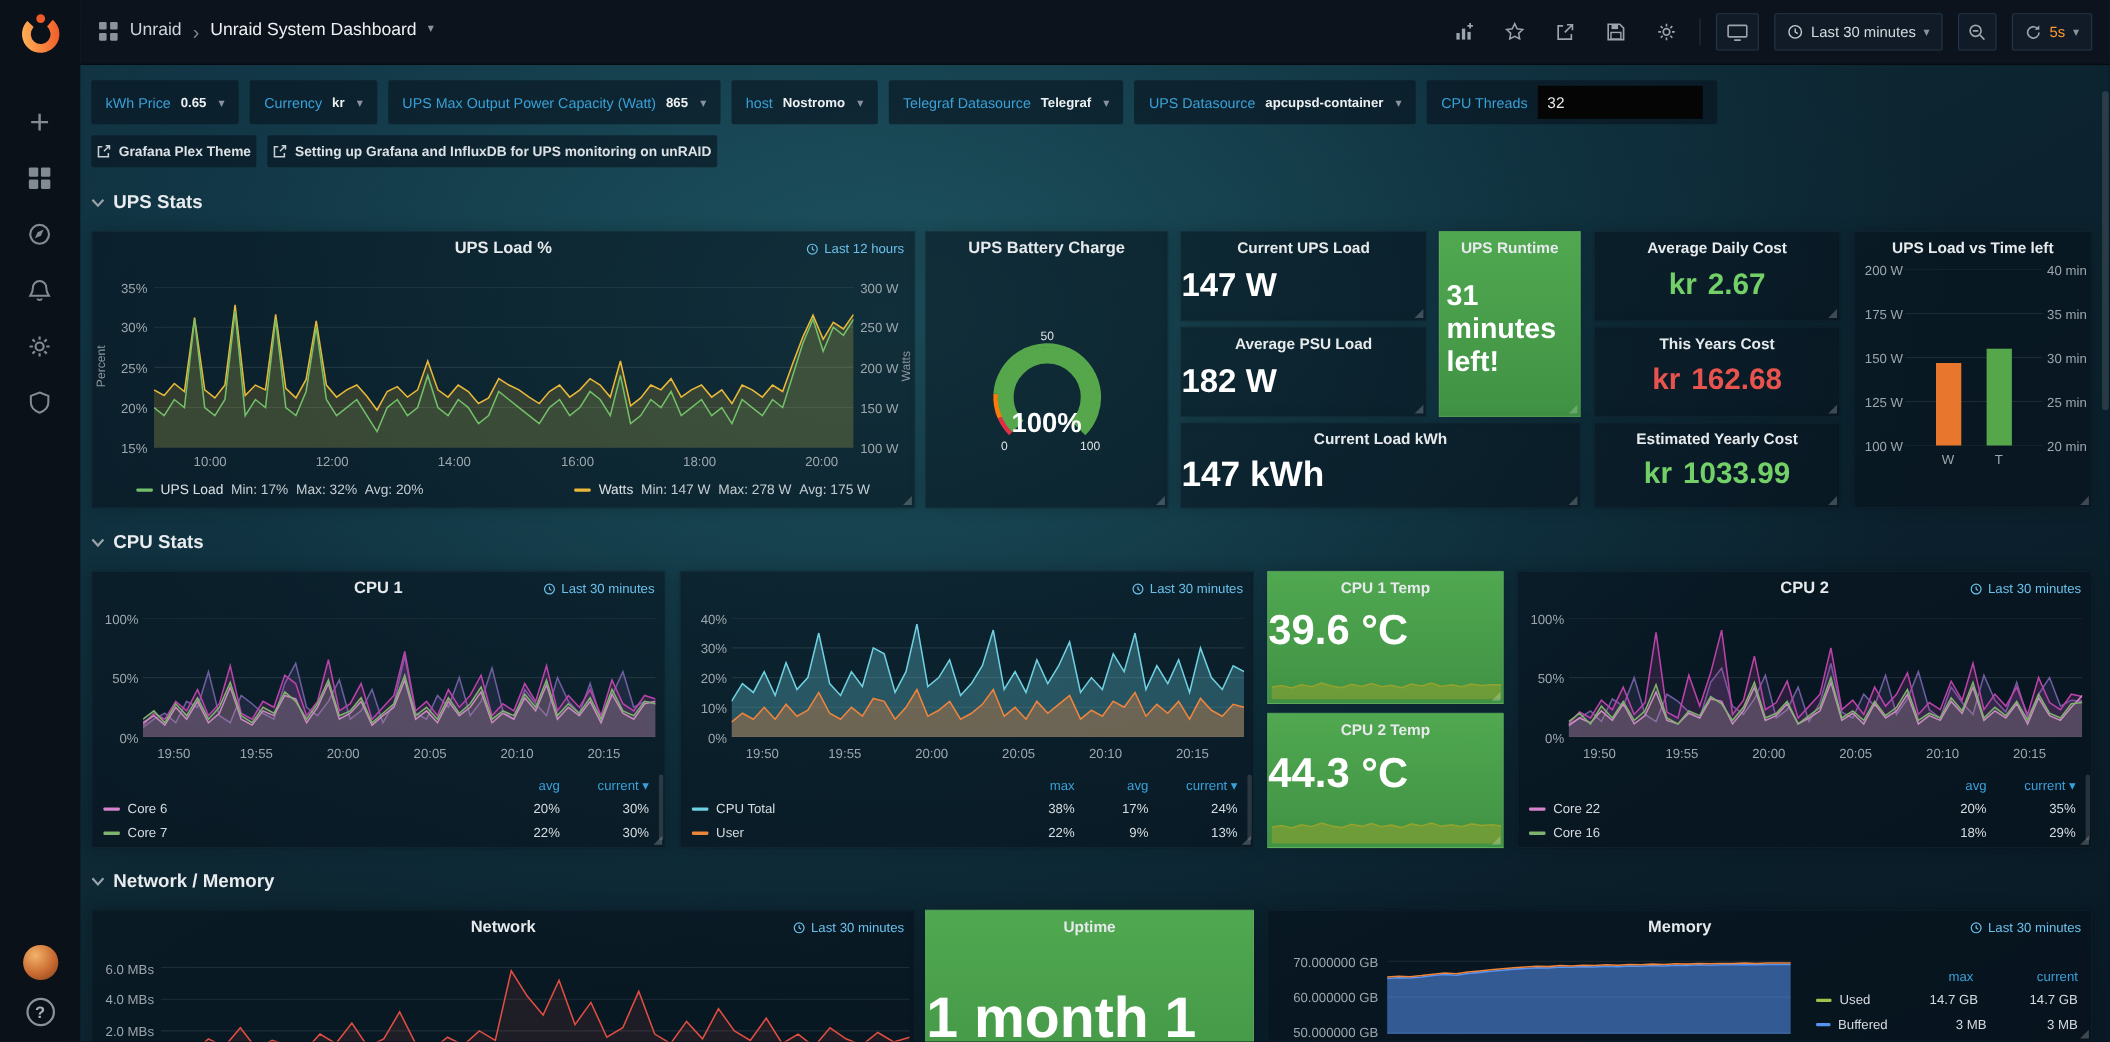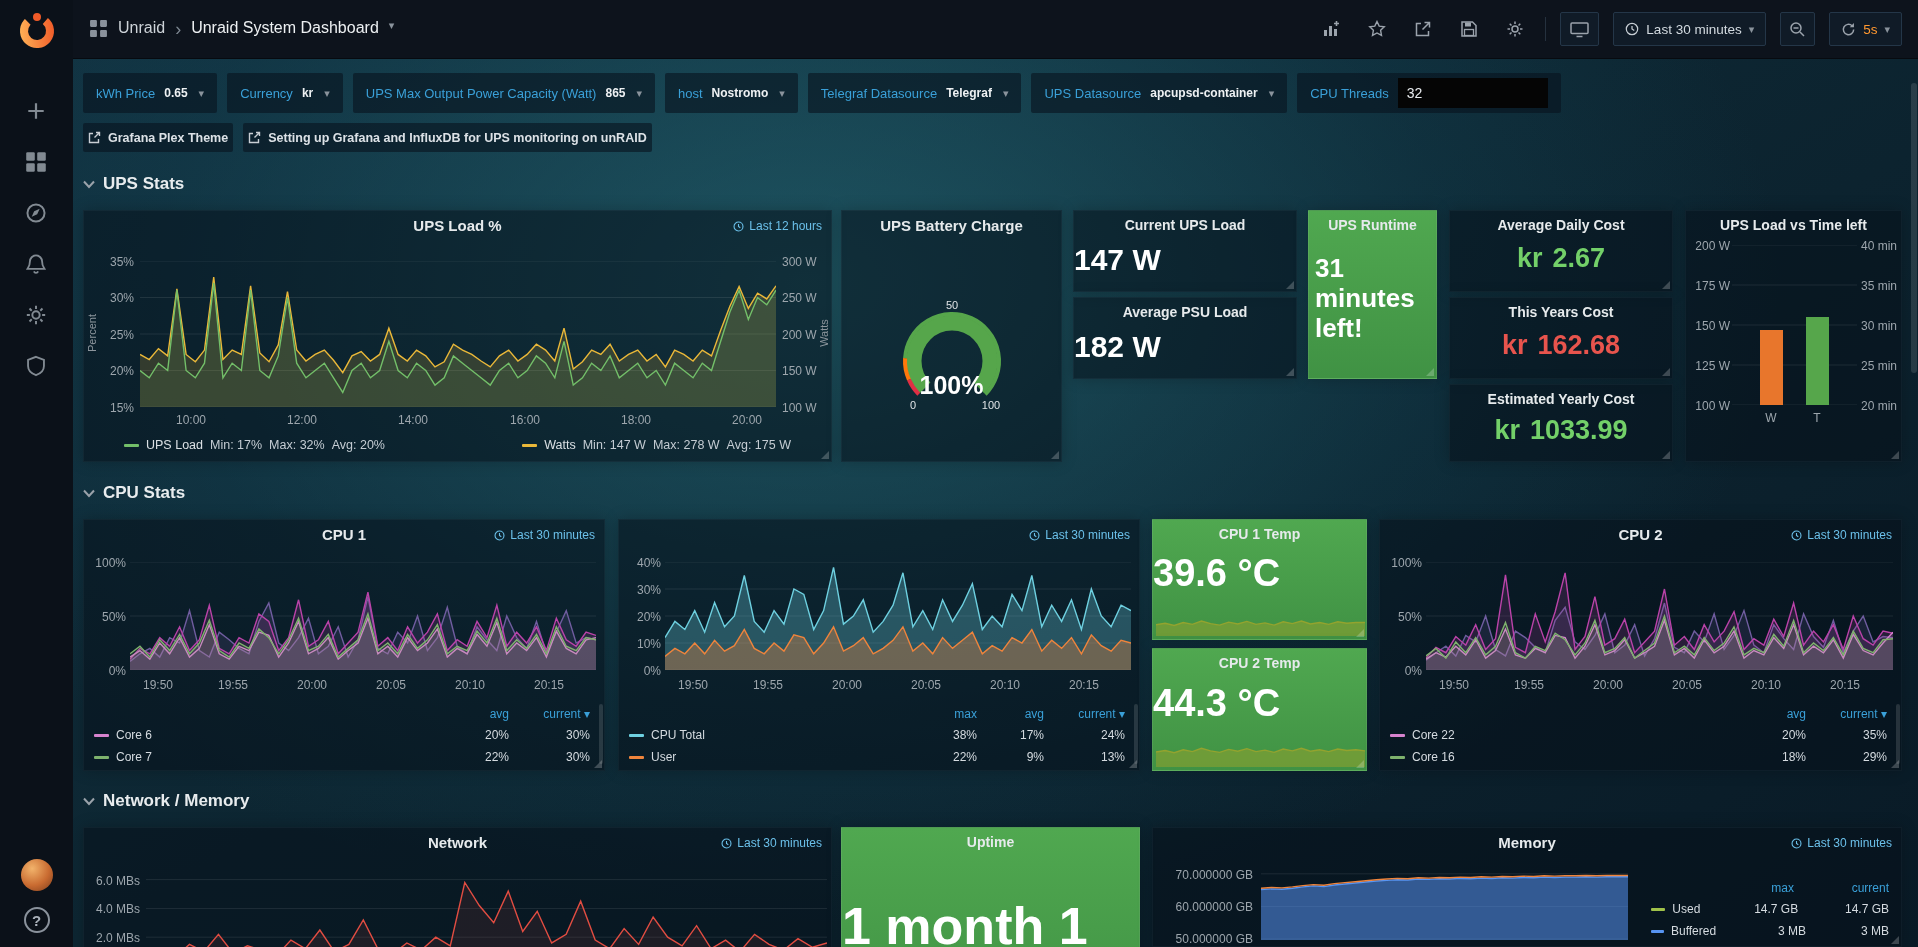--- a/index.html
+++ b/index.html
@@ -372,20 +372,24 @@
       <div class="stat-value" style="top:32px;font-size:30px">147 W</div>
     </div>
     <div class="panel" style="left:1000px;top:238px;width:224px;height:82px">
       <div class="p-title" style="font-size:14px">Average PSU Load</div>
       <div class="stat-value" style="top:32px;font-size:30px">182 W</div>
     </div>
     <div class="panel green" style="left:1235px;top:151px;width:129px;height:169px">
       <div class="p-title" style="font-size:14px">UPS Runtime</div>
       <div class="stat-value" style="top:42px;font-size:26px;line-height:30px;white-space:normal;padding:0 6px">31 minutes left!</div>
     </div>
+    <div class="panel" style="left:1000px;top:325px;width:364px;height:78px">
+      <div class="p-title" style="font-size:14px">Current Load kWh</div>
+      <div class="stat-value" style="top:28px;font-size:32px">147 kWh</div>
+    </div>
     <div class="panel" style="left:1376px;top:151px;width:224px;height:82px">
       <div class="p-title" style="font-size:14px">Average Daily Cost</div>
       <div class="stat-value cost" style="top: 32px; font-size: 27px; color: rgb(115, 208, 105);">
         <span>kr</span>
         <span>2.67</span>
       </div>
     </div>
     <div class="panel" style="left:1376px;top:238px;width:224px;height:82px">
       <div class="p-title" style="font-size:14px">This Years Cost</div>
       <div class="stat-value cost" style="top: 32px; font-size: 27px; color: rgb(232, 84, 77);">

